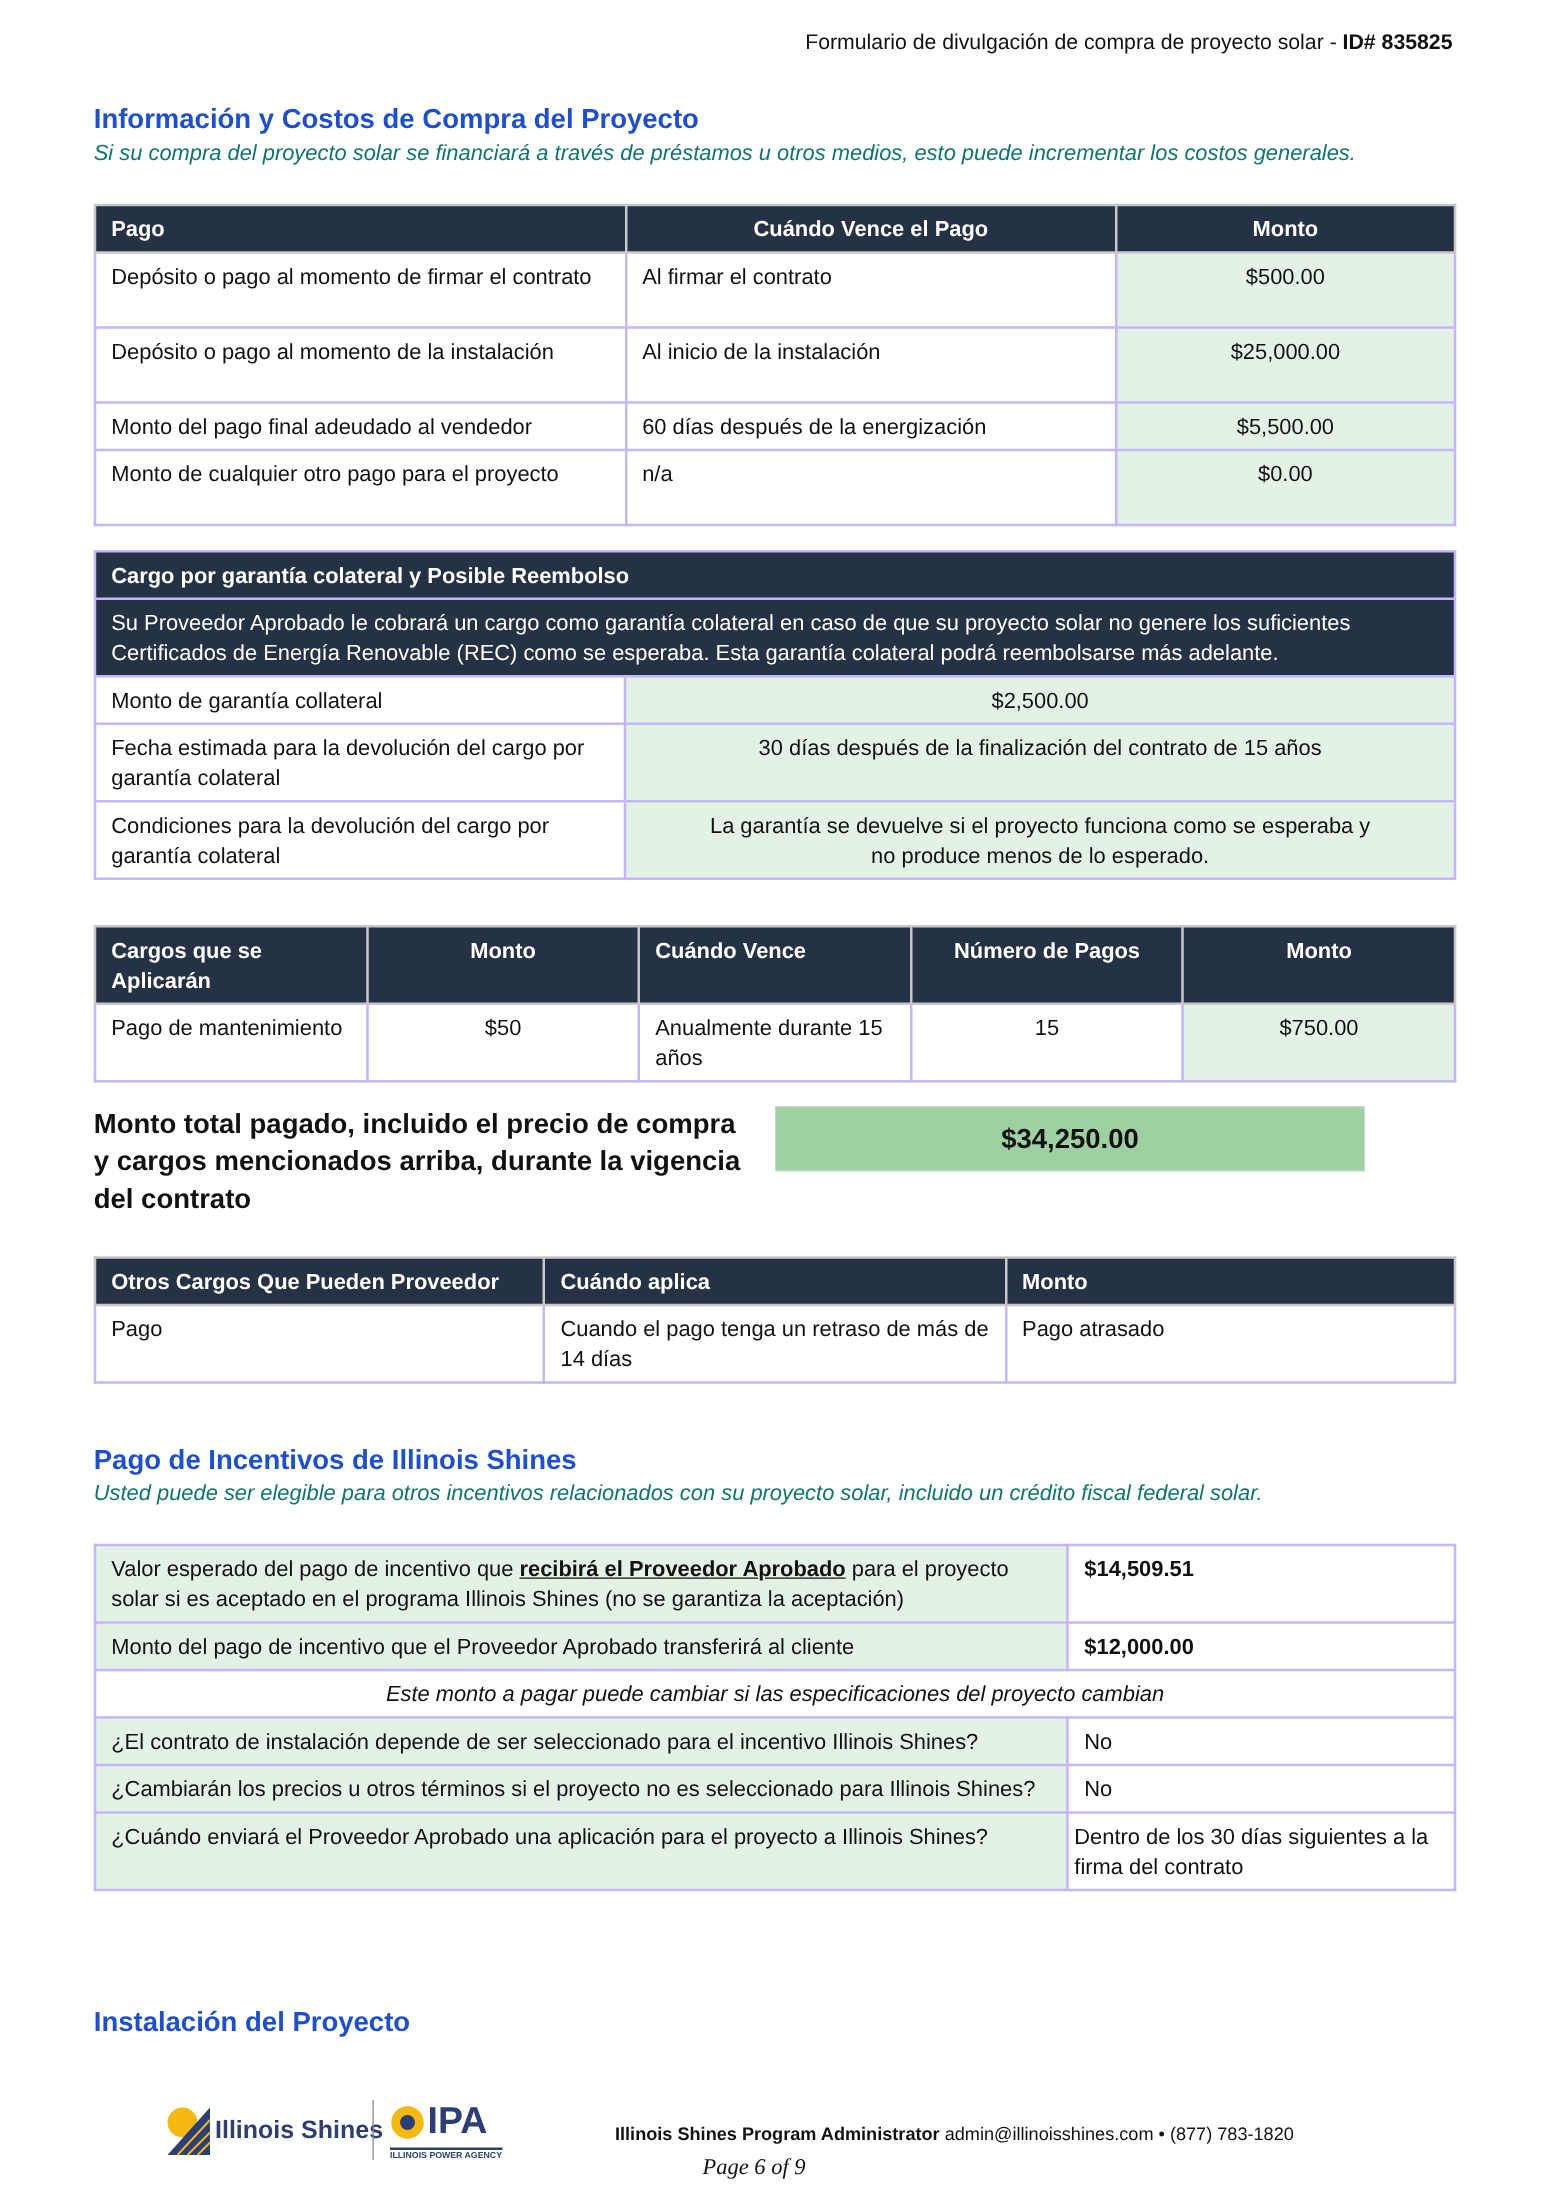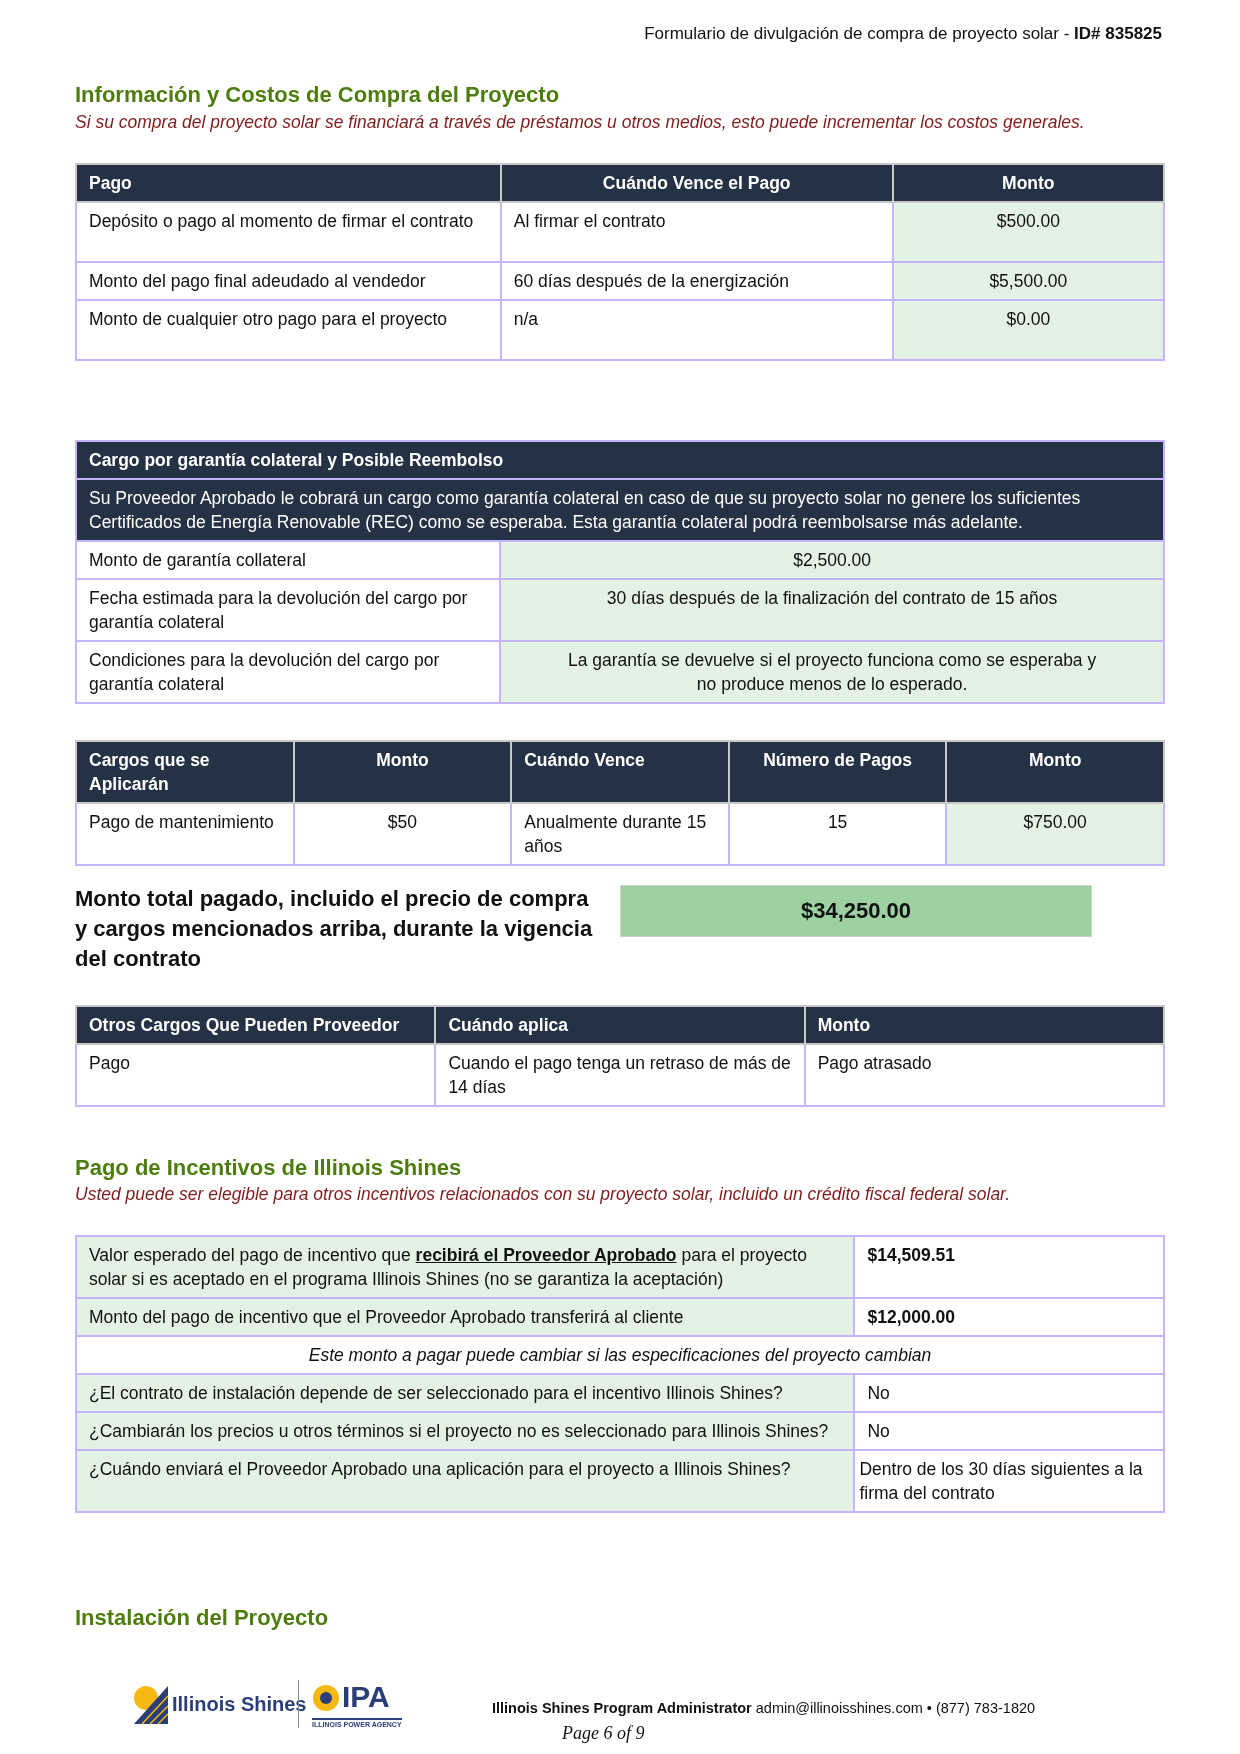--- a/index.html
+++ b/index.html
@@ -1,21 +1,21 @@
 <!DOCTYPE html>
 <html><head>
 <meta charset="utf-8">
 <style>
   html, body { margin:0; padding:0; background:#ffffff; }
   body { width:1240px; height:1754px; position:relative; font-family:"Liberation Sans", sans-serif; color:#111; overflow:hidden; }
   .abs { position:absolute; }
   .hdr { right:78px; top:24px; font-size:17px; color:#111; }
   .hdr b { font-weight:bold; }
-  .h2 { font-size:22px; font-weight:bold; color:#4d7c0f; }
-  .sub { font-size:17.5px; font-style:italic; color:#7f1d1d; line-height:24px; }
+  .h2 { font-size:22px; font-weight:bold; color:#1d4ed8; }
+  .sub { font-size:17.5px; font-style:italic; color:#0f766e; line-height:24px; }
   table { border-collapse:collapse; position:absolute; left:75px; width:1090px; font-size:17.5px; }
   td, th { border:2px solid #c4b5fd; padding:6px 12px; vertical-align:top; line-height:24px; text-align:left; }
   th { background:#253245; color:#fff; font-weight:bold; border-color:#c8c8c8; }
   .green { background:#e4f2e6; }
   .center { text-align:center; }
   .dark td { background:#253245; color:#fff; }
   .total-label { left:75px; top:884px; width:520px; font-size:22px; font-weight:bold; line-height:30px; }
   .total-box { left:620px; top:885px; width:470px; height:50px; background:#9dd1a1; border:1px solid #cfcfcf; display:flex; align-items:center; justify-content:center; font-size:22px; font-weight:bold; }
   .footer-logos { left:132px; top:1680px; width:280px; height:50px; }
   .footer-text { left:492px; top:1700px; font-size:14.5px; color:#111; }
@@ -42,20 +42,25 @@
   <tbody>
       <tr>
     <th>Pago</th>
     <th class="center">Cuándo Vence el Pago</th>
     <th class="center">Monto</th>
   </tr>
   <tr style="height:60px;">
     <td>Depósito o pago al momento de firmar el contrato</td>
     <td>Al firmar el contrato</td>
     <td class="green center">$500.00</td>
+  </tr>
+  <tr style="height:60px;">
+    <td>Depósito o pago al momento de la instalación</td>
+    <td>Al inicio de la instalación</td>
+    <td class="green center">$25,000.00</td>
   </tr>
   <tr>
     <td style="white-space:nowrap;">Monto del pago final adeudado al vendedor</td>
     <td>60 días después de la energización</td>
     <td class="green center">$5,500.00</td>
   </tr>
   <tr style="height:60px;">
     <td>Monto de cualquier otro pago para el proyecto</td>
     <td>n/a</td>
     <td class="green center">$0.00</td>

